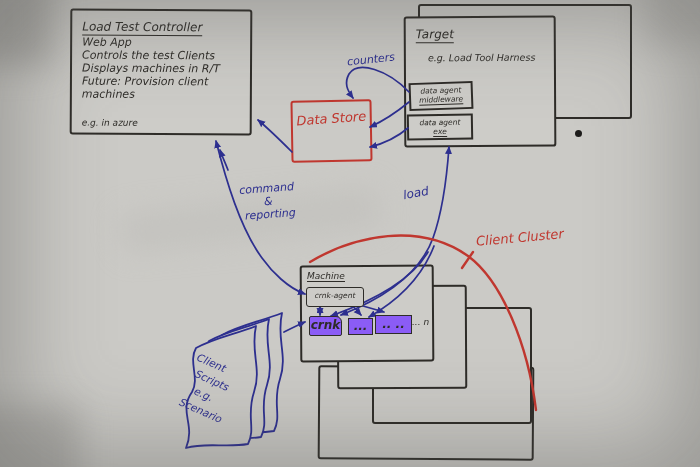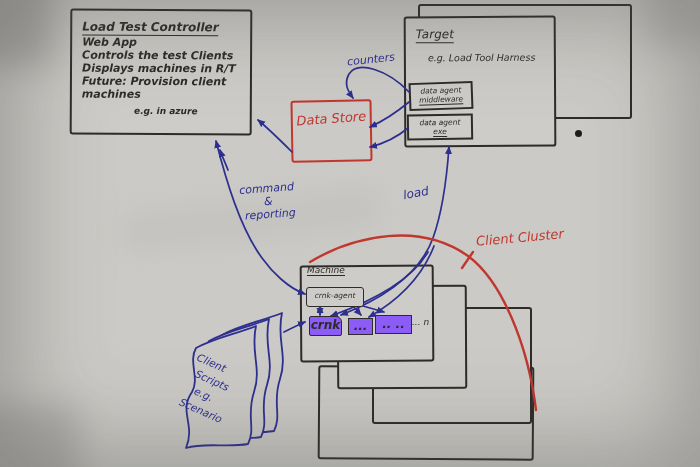--- a/index.html
+++ b/index.html
@@ -14,24 +14,24 @@
   .b-tl{left:-34px;top:-30px;width:86px;height:96px;opacity:.55;}
   .b-bl{left:-40px;bottom:-42px;width:120px;height:104px;opacity:.42;}
   .b-tr{right:-36px;top:-34px;width:90px;height:80px;opacity:.30;}
   .smudge{position:absolute;left:120px;top:200px;width:260px;height:40px;background:#bdbcb8;
     filter:blur(14px);opacity:.5;transform:rotate(-6deg);z-index:1;pointer-events:none;}
 
   .hbox{position:absolute;border:2px solid var(--ink-black);background:#cdccc8;border-radius:3px;}
   .title{font-size:12px;border-bottom:1.6px solid var(--ink-black);padding-bottom:1px;display:inline-block;}
 
   
-  .ctrl{left:70px;top:9px;width:182px;height:126px;z-index:5;transform:rotate(.3deg);padding:5px 0 0 10px;box-sizing:border-box;font-weight:bold;}
+  .ctrl{left:70px;top:9px;width:182px;height:126px;z-index:5;transform:rotate(.3deg);padding:5px 0 0 10px;box-sizing:border-box;}
   .ctrl .ln{font-size:11px;}
   .ctrl .fut{font-size:11px;}
-  .ctrl .fut2{font-size:9px;text-align:center;margin-top:5px;}
+  .ctrl .fut2{font-size:9px;margin-top:17px;}
 
   
   .tgt-back{left:418px;top:4px;width:210px;height:111px;z-index:2;background:var(--board-bg);}
   .tgt{left:404px;top:16px;width:152px;height:131px;z-index:3;padding:5px 0 0 10px;box-sizing:border-box;transform:rotate(-.3deg);}
   .tgt .sub{font-size:9.5px;margin:9px 0 0 12px;}
   .agentbox{position:absolute;border:2px solid var(--ink-black);background:#cdccc8;z-index:6;
     font-size:7.5px;text-align:center;line-height:1.25;padding-top:2px;box-sizing:border-box;}
   .ab1{left:409px;top:82px;width:64px;height:28px;transform:rotate(-2deg);}
   .ab2{left:407px;top:114px;width:66px;height:26px;transform:rotate(-1deg);}
   .agentbox .u{border-bottom:1px solid var(--ink-black);}
@@ -40,21 +40,21 @@
   
   .dstore{left:291px;top:100px;width:77px;height:58px;z-index:5;border:2.5px solid var(--ink-red);
     background:transparent;transform:rotate(-1deg);}
   .dstore span{display:block;color:var(--ink-red);font-size:13px;text-align:center;margin-top:9px;transform:rotate(-3deg);}
 
   
   .r4{left:318px;top:366px;width:212px;height:90px;z-index:2;background:var(--board-bg);transform:rotate(.4deg);}
   .r3{left:372px;top:307px;width:156px;height:113px;z-index:3;background:var(--board-bg);}
   .r2{left:337px;top:285px;width:126px;height:100px;z-index:4;background:var(--board-bg);transform:rotate(-.3deg);}
   .r1{left:300px;top:265px;width:130px;height:93px;z-index:5;background:#cdccc8;transform:rotate(-.4deg);}
-  .m-title{position:absolute;left:307px;top:265px;font-size:9px;z-index:7;border-bottom:1.3px solid var(--ink-black);}
+  .m-title{position:absolute;left:307px;top:271px;font-size:9px;z-index:7;border-bottom:1.3px solid var(--ink-black);}
   .m-agent{left:306px;top:287px;width:56px;height:18px;z-index:7;font-size:7.5px;text-align:center;line-height:16px;border-width:1.8px;}
   .wbox{position:absolute;border:1.8px solid var(--ink-black);background:#8b5cf6;z-index:7;
     font-size:12px;text-align:center;box-sizing:border-box;font-weight:bold;}
   .w1{left:309px;top:316px;width:33px;height:20px;line-height:17px;border-radius:2px 6px 2px 2px;}
   .w2{left:348px;top:318px;width:25px;height:17px;line-height:14px;}
   .w3{left:375px;top:315px;width:37px;height:19px;line-height:16px;}
   .wsuf{position:absolute;left:412px;top:317px;font-size:9px;z-index:7;}
 
   
   .lbl{position:absolute;color:var(--ink-blue);z-index:8;}

